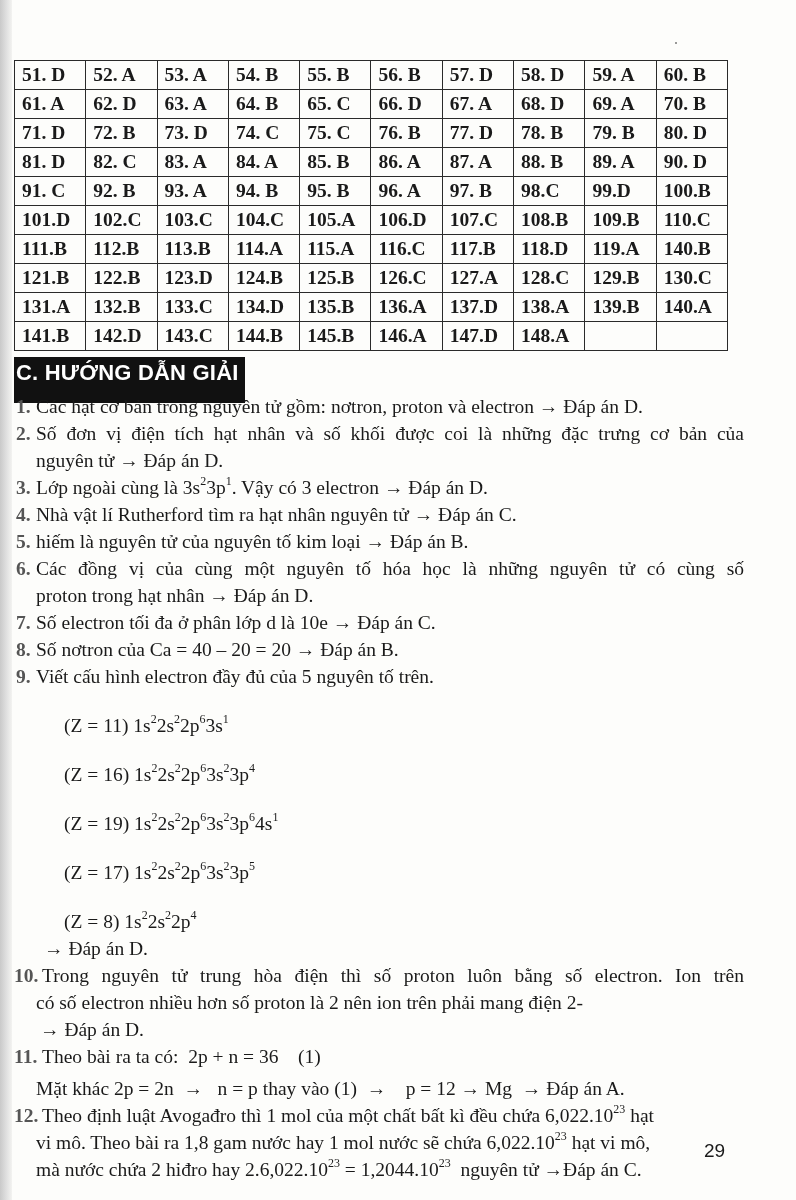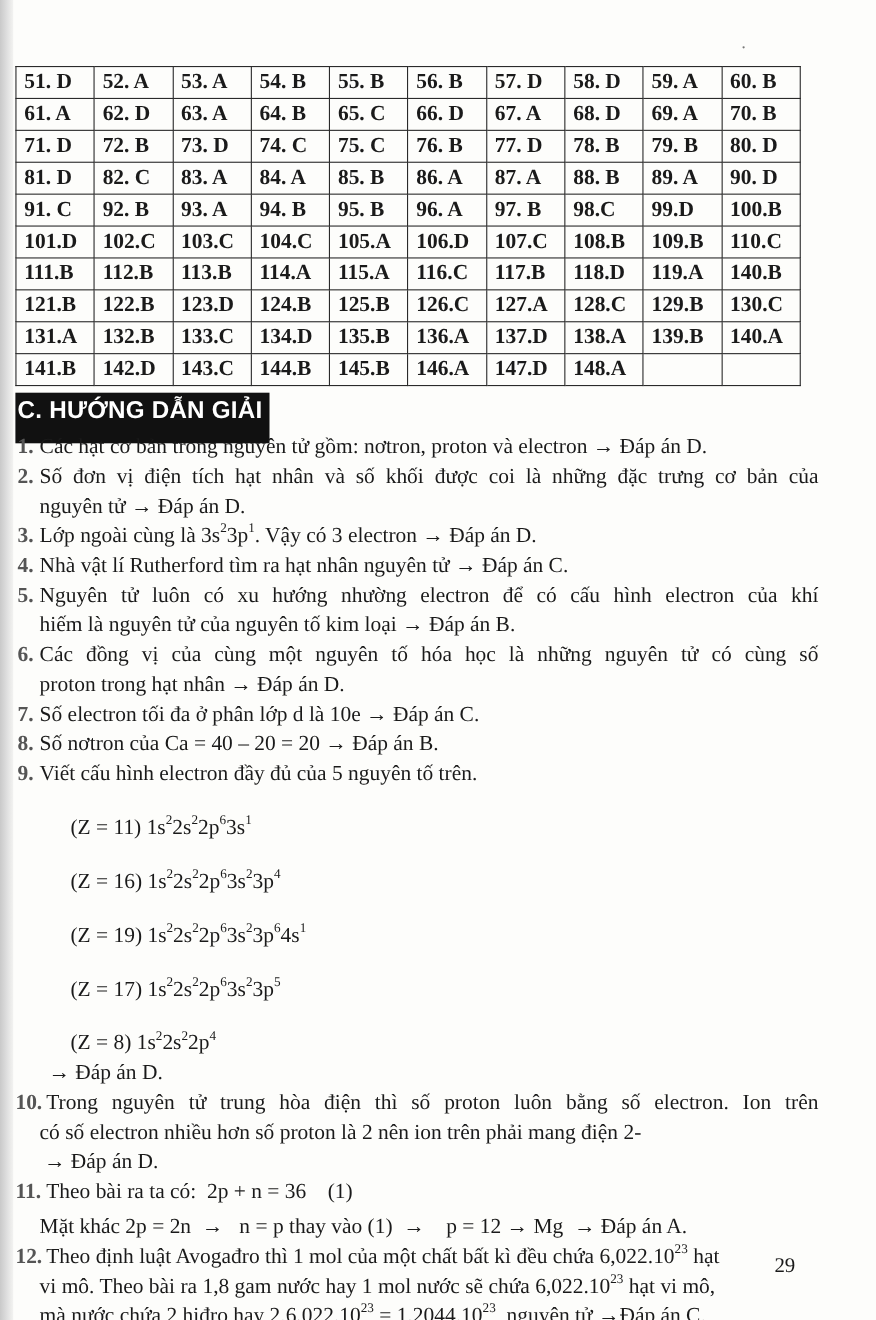--- a/index.html
+++ b/index.html
@@ -37,21 +37,21 @@
   .item .num {
     position: absolute; left: 0; top: 0; color: #555; font-weight: bold;
   }
   .item .num.wide { left: -2px; }
   .line { display: block; white-space: nowrap; }
   .justify { display: block; text-align: justify; text-align-last: justify; width: 708px; white-space: normal; }
   .cfg { display: block; padding-left: 28px; white-space: nowrap; margin-top: 22px; }
   sup { font-size: 12px; line-height: 0; position: relative; top: -2px; }
   .page-number {
     position: absolute; left: 704px; top: 1140px;
-    font-family: Liberation Serif, serif; font-size: 19px;
+    font-family: Liberation Sans, sans-serif; font-size: 19px;
   }
   .speck { position: absolute; width: 2px; height: 2px; background: #777; border-radius: 1px; }
 </style>
 </head>
 <body>
 
 <div class="page-shadow"></div>
 <div class="speck" style="left:675px;top:42px;"></div>
 
 <table class="answer-table">
@@ -199,21 +199,20 @@
     <span class="line"><span>Lớp ngoài cùng là 3s</span><sup>2</sup><span>3p</span><sup>1</sup><span>. Vậy có 3 electron → Đáp án D.</span></span>
   </div>
 
   <div class="item">
     <span class="num">4.</span>
     <span class="line">Nhà vật lí Rutherford tìm ra hạt nhân nguyên tử → Đáp án C.</span>
   </div>
 
   <div class="item">
     <span class="num">5.</span>
-    <span class="justify">Nguyên tử luôn có xu hướng nhường electron để có cấu hình electron của khí</span>
     <span class="line">hiếm là nguyên tử của nguyên tố kim loại → Đáp án B.</span>
   </div>
 
   <div class="item">
     <span class="num">6.</span>
     <span class="justify">Các đồng vị của cùng một nguyên tố hóa học là những nguyên tử có cùng số</span>
     <span class="line">proton trong hạt nhân → Đáp án D.</span>
   </div>
 
   <div class="item">

